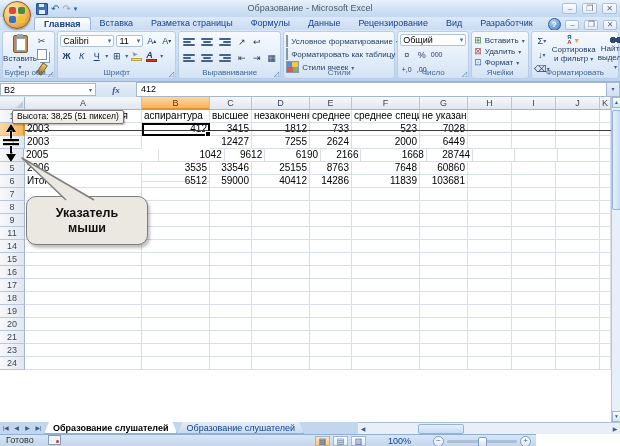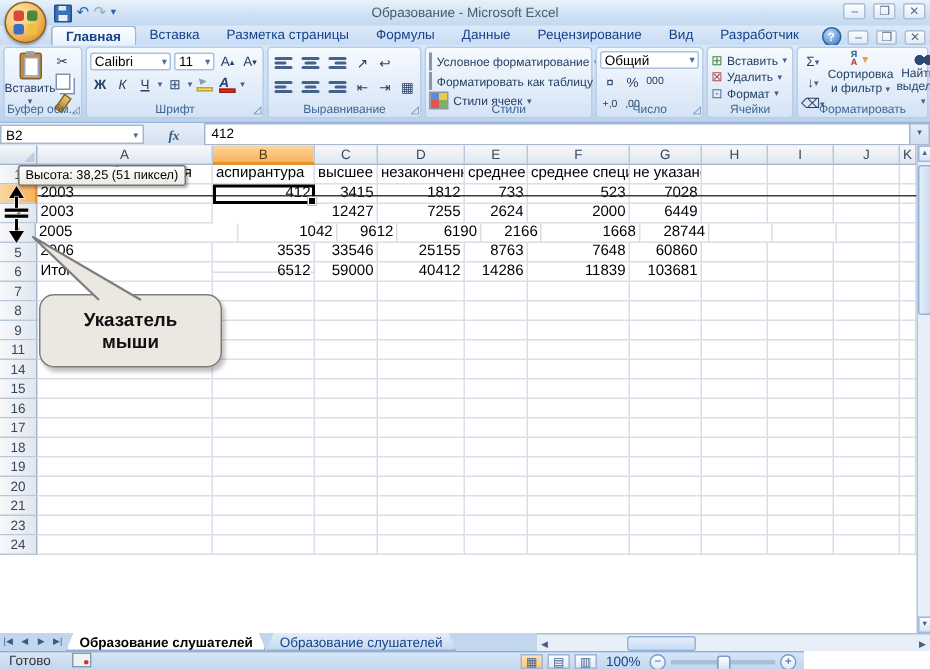--- a/index.html
+++ b/index.html
@@ -166,21 +166,21 @@
   
   #statusbar{left:0;top:434px;width:536px;height:12px;background:linear-gradient(#d8e6f6,#c0d5ed);
     border-top:1px solid #8eb0d8;display:flex;font-size:9px;color:#333}
   #ready{margin-left:6px}
   #macroicon{margin-left:14px;width:11px;height:8px;background:#eef1f5;border:1px solid #8c9bac;position:relative}
   #macroicon::after{content:"";position:absolute;right:1px;bottom:1px;width:3px;height:3px;border-radius:50%;background:#c23a2e}
   #sbright{margin-left:auto;display:flex;align-items:center;gap:3px;margin-right:5px}
   .viewbtn{width:15px;height:10px;text-align:center;font-size:8px;line-height:10px;color:#44608a;
     background:linear-gradient(#fdfeff,#dfeafa);border:1px solid #9eb6d8;box-sizing:border-box}
   .viewbtn.active{background:linear-gradient(#fde3b8,#f8c878)}
-  #zoomlvl{color:#15428b;margin:0 3px}
+  #zoomlvl{color:#15428b;margin:0 19px}
   .zbtn{width:9px;height:9px;border-radius:50%;border:1px solid #7a9cc6;background:linear-gradient(#fff,#dce9f8);
     font-size:8px;line-height:8px;text-align:center;color:#44608a}
   #ztrack{width:70px;height:3px;background:#aabfd8;border-radius:2px;position:relative}
   #zthumb{position:absolute;left:31px;top:-3px;width:7px;height:9px;background:linear-gradient(#fdfeff,#cfdff1);
     border:1px solid #7a9cc6;border-radius:2px}
 </style>
 </head>
 <body>
 
 <div class="abs" id="titlebar"></div>

